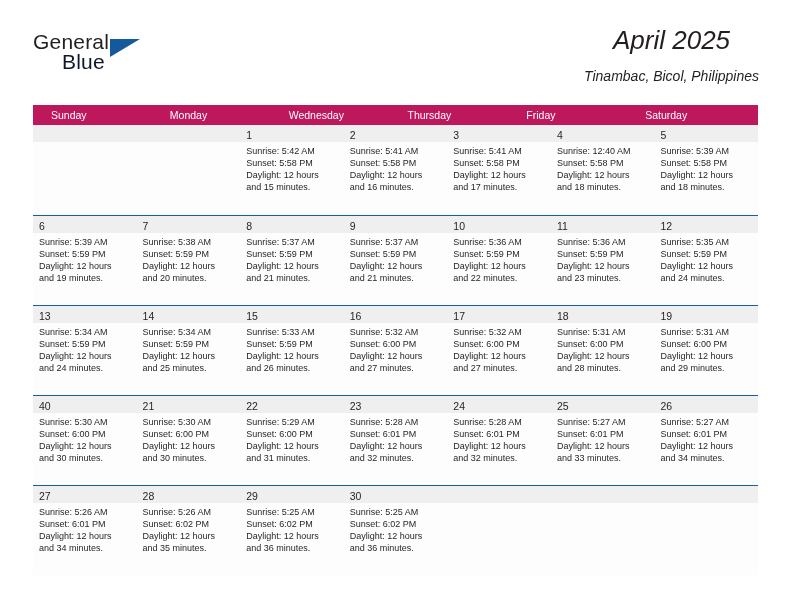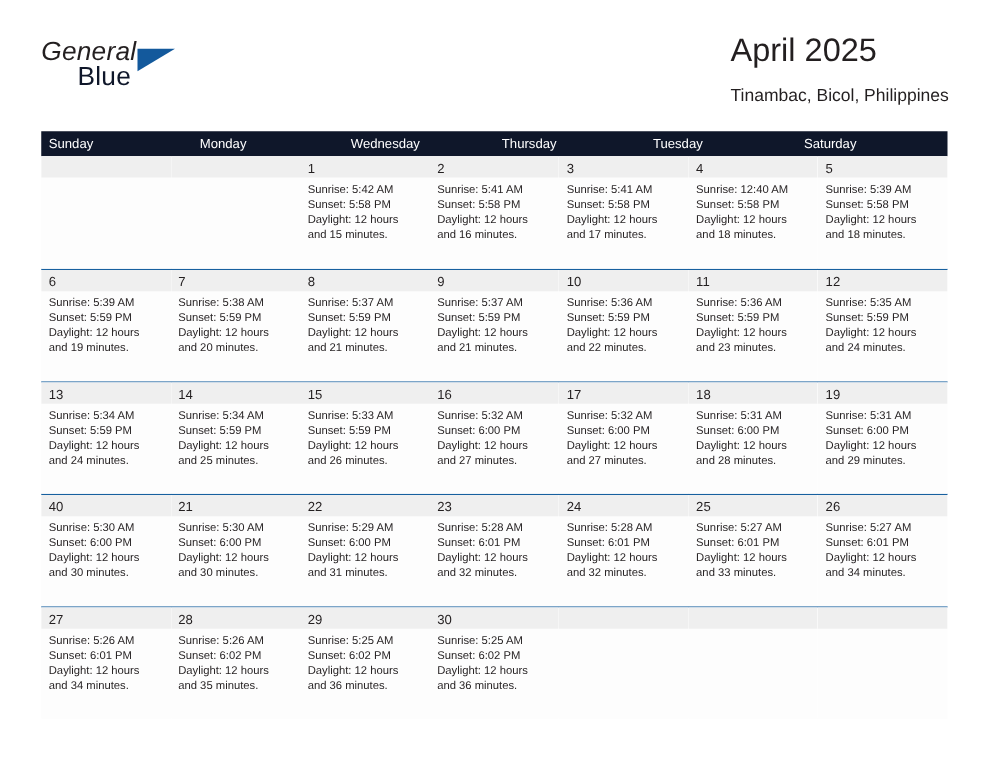--- a/index.html
+++ b/index.html
@@ -36,21 +36,20 @@
     height: 50px;
   }
   .brand-general {
     position: absolute;
     left: 0;
     top: 0;
     font-size: 21px;
     letter-spacing: 0.2px;
     color: #231f20;
     font-family: "Liberation Sans", sans-serif;
-    font-style: italic;
   }
   .brand-blue {
     position: absolute;
     left: 29px;
     top: 20px;
     font-size: 21px;
     letter-spacing: 0.2px;
     color: #0f172a;
     font-family: "Liberation Sans", sans-serif;
   }
@@ -61,21 +60,22 @@
     width: 0;
     height: 0;
     border-left: 30px solid #13599c;
     border-bottom: 18px solid transparent;
   }
 
   .title-block {
     position: absolute;
     right: 0;
     top: 0;
-    text-align: left;
+    text-align: center;
+    font-style: italic;
   }
   .cal-title {
     font-size: 26px;
     color: #231f20;
     line-height: 32px;
     white-space: nowrap;
   }
   .cal-subtitle {
     font-size: 14px;
     color: #231f20;
@@ -86,22 +86,23 @@
 
   
   .calendar {
     position: absolute;
     left: 33px;
     top: 105px;
     width: 725px;
   }
   .dow-row {
     display: flex;
-    background: #0f172a;
+    background: #be185d;
     height: 20px;
+    padding-left: 12px;
   }
   .dow {
     flex: 1 1 0;
     color: #ffffff;
     font-size: 10.5px;
     line-height: 20px;
     padding-left: 6px;
     box-sizing: border-box;
     white-space: nowrap;
   }
@@ -162,21 +163,21 @@
     </div>
 
   </div>
 
   <div class="calendar">
     <div class="dow-row" id="dow-row">
         <div class="dow">Sunday</div>
         <div class="dow">Monday</div>
         <div class="dow">Wednesday</div>
         <div class="dow">Thursday</div>
-        <div class="dow">Tuesday</div>
+        <div class="dow">Friday</div>
         <div class="dow">Saturday</div>
       </div>
     <div id="weeks-container">
         <div class="week first">
           <div class="cell empty">
             <div class="daynum-band"><span class="daynum"></span></div>
             <div class="cell-body"></div>
           </div>
           <div class="cell empty">
             <div class="daynum-band"><span class="daynum"></span></div>

